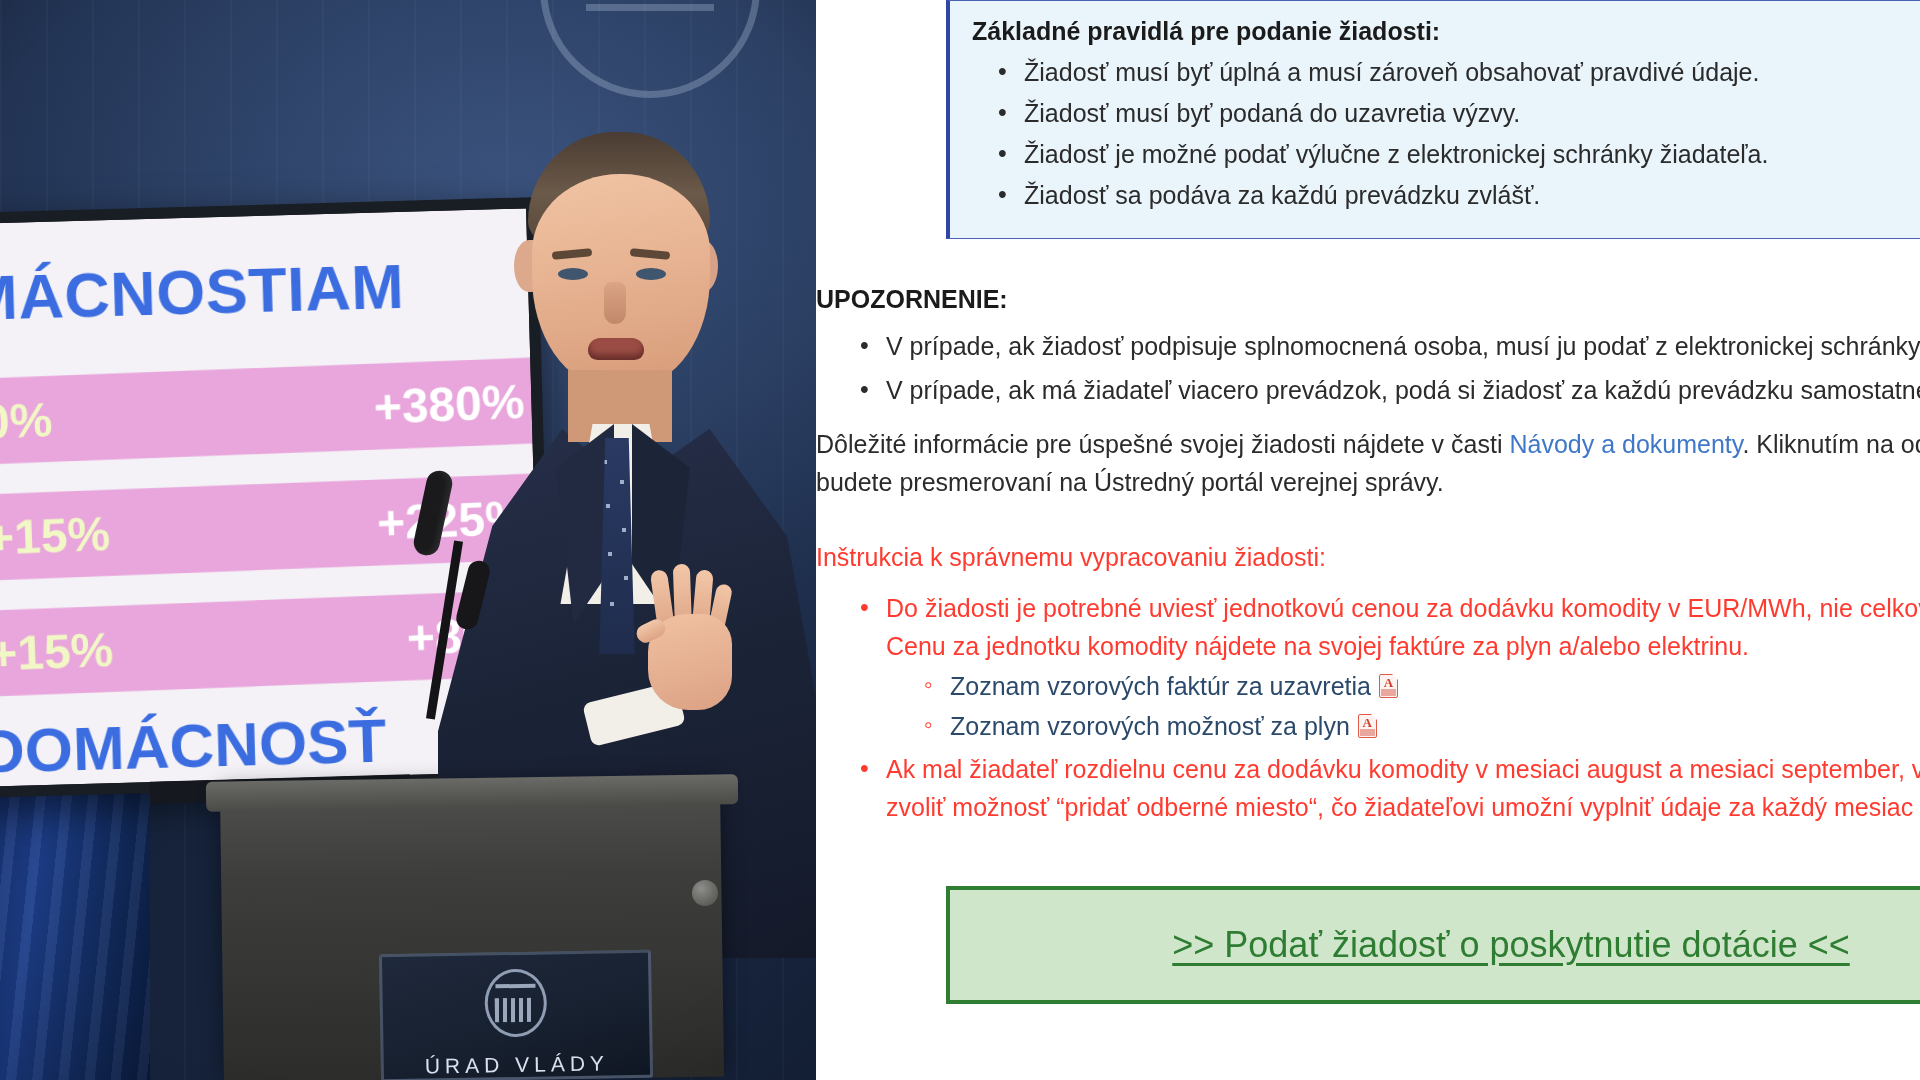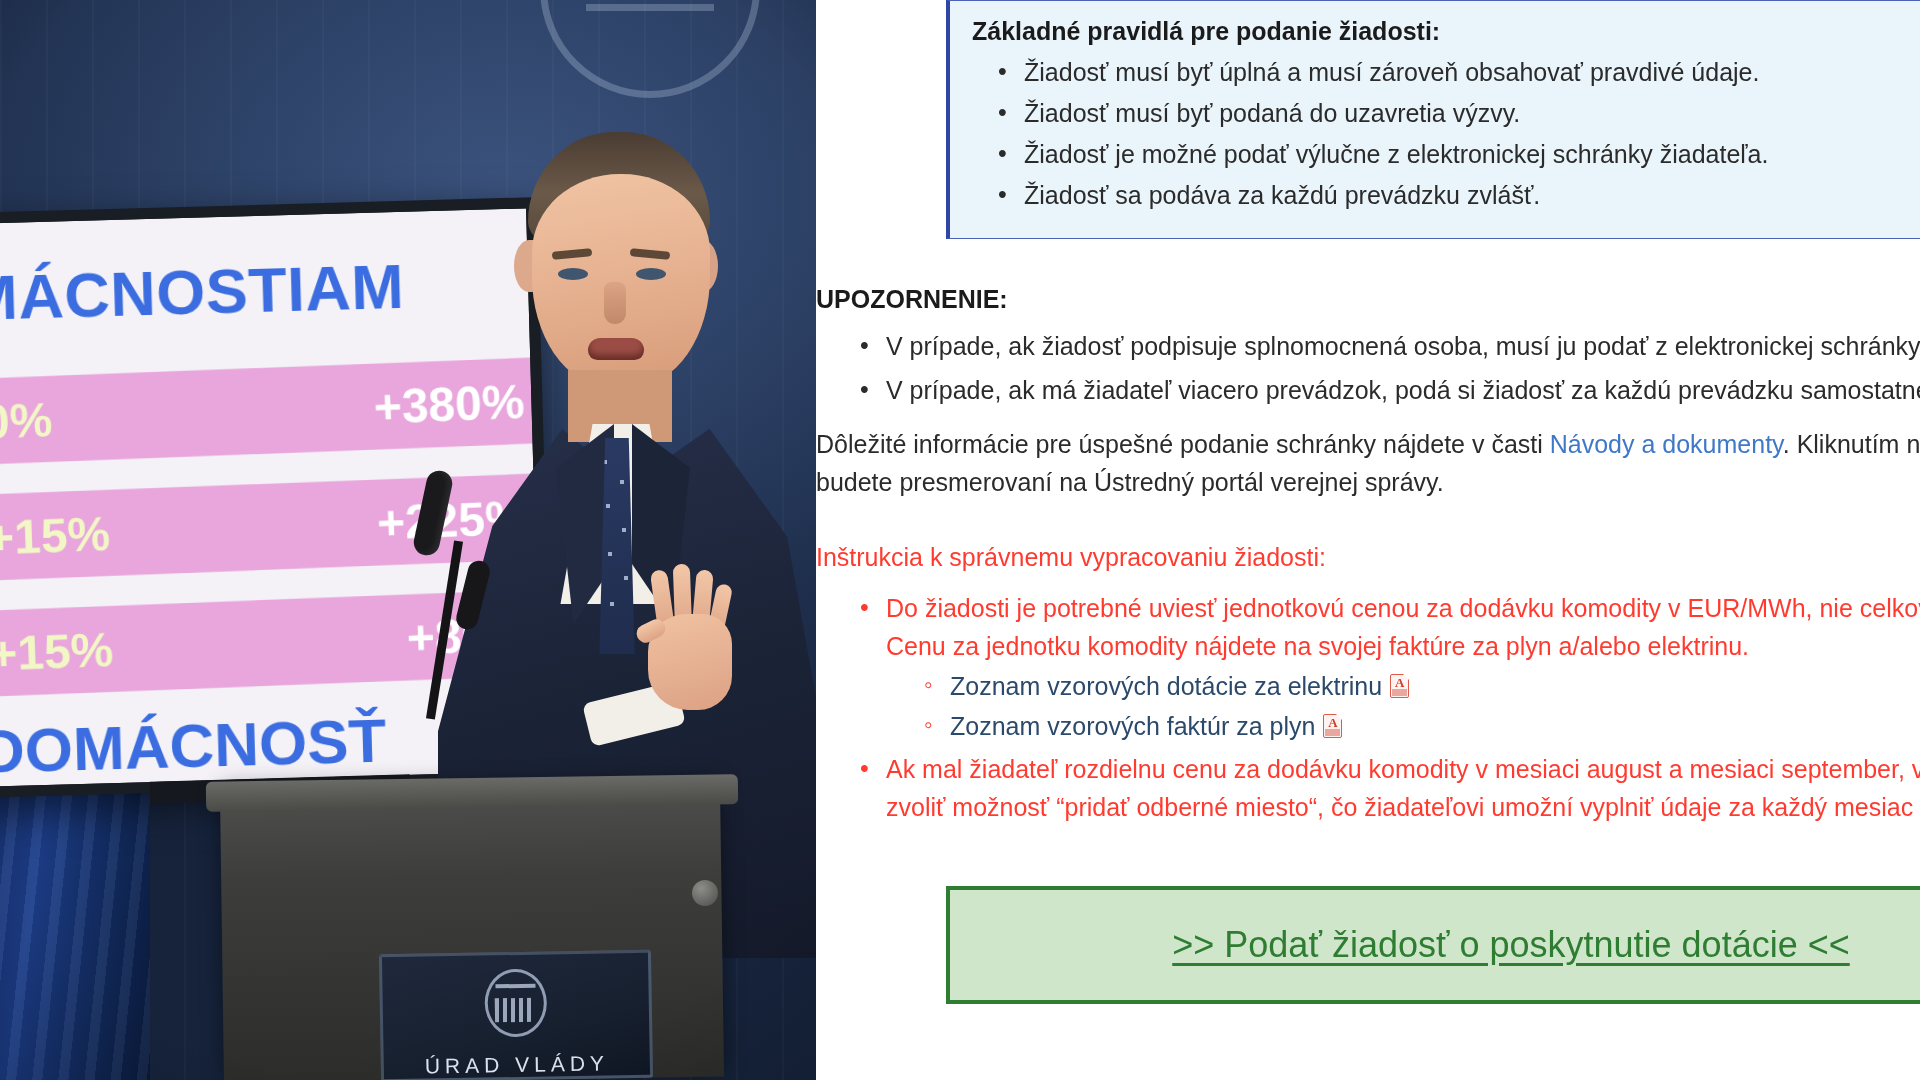--- a/index.html
+++ b/index.html
@@ -547,35 +547,35 @@
           <li>Žiadosť sa podáva za každú prevádzku zvlášť.</li>
         </ul>
       </div>
 
       <div class="sec-head">UPOZORNENIE:</div>
       <ul class="warn-list">
         <li>V prípade, ak žiadosť podpisuje splnomocnená osoba, musí ju podať z elektronickej schránky žiadateľa.</li>
         <li>V prípade, ak má žiadateľ viacero prevádzok, podá si žiadosť za každú prevádzku samostatne.</li>
       </ul>
 
-      <p class="para"><span>Dôležité informácie pre úspešné podanie schránky nájdete v časti </span><a class="link-inline" href="#">Návody a dokumenty</a><span>. Kliknutím na odkaz nižšie budete presmerovaní na Ústredný portál verejnej správy.</span></p>
+      <p class="para"><span>Dôležité informácie pre úspešné svojej žiadosti nájdete v časti </span><a class="link-inline" href="#">Návody a dokumenty</a><span>. Kliknutím na odkaz nižšie budete presmerovaní na Ústredný portál verejnej správy.</span></p>
 
       <div class="instr-head">Inštrukcia k správnemu vypracovaniu žiadosti:</div>
       <ul class="red-list">
         <li>
           <span>Do žiadosti je potrebné uviesť jednotkovú cenou za dodávku komodity v EUR/MWh, nie celkovú cenu na faktúre. Cenu za jednotku komodity nájdete na svojej faktúre za plyn a/alebo elektrinu.</span>
           <ul class="sub-list">
             <li>
-              <a class="link-inline" href="#" style="color:#2b4a6b;text-decoration:none;">Zoznam vzorových dotácie za elektrinu</a>
+              <a class="link-inline" href="#" style="color:#2b4a6b;text-decoration:none;">Zoznam vzorových faktúr za uzavretia</a>
               <span class="pdf-icon">
                 <span class="pdf-tag"></span>
               </span>
             </li>
             <li>
-              <a class="link-inline" href="#" style="color:#2b4a6b;text-decoration:none;">Zoznam vzorových faktúr za plyn</a>
+              <a class="link-inline" href="#" style="color:#2b4a6b;text-decoration:none;">Zoznam vzorových možnosť za plyn</a>
               <span class="pdf-icon">
                 <span class="pdf-tag"></span>
               </span>
             </li>
           </ul>
         </li>
         <li>Ak mal žiadateľ rozdielnu cenu za dodávku komodity v mesiaci august a mesiaci september, v žiadosti je potrebné zvoliť možnosť “pridať odberné miesto“, čo žiadateľovi umožní vyplniť údaje za každý mesiac zvlášť.</li>
       </ul>
 
       <div class="cta-wrap">

